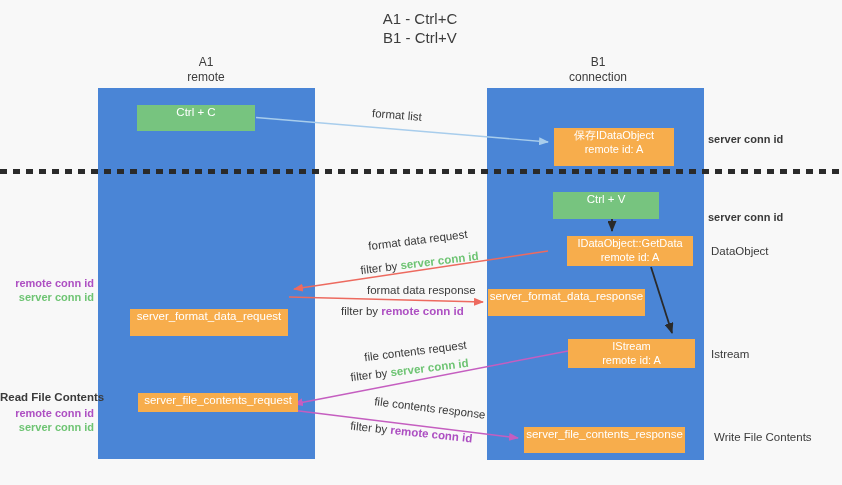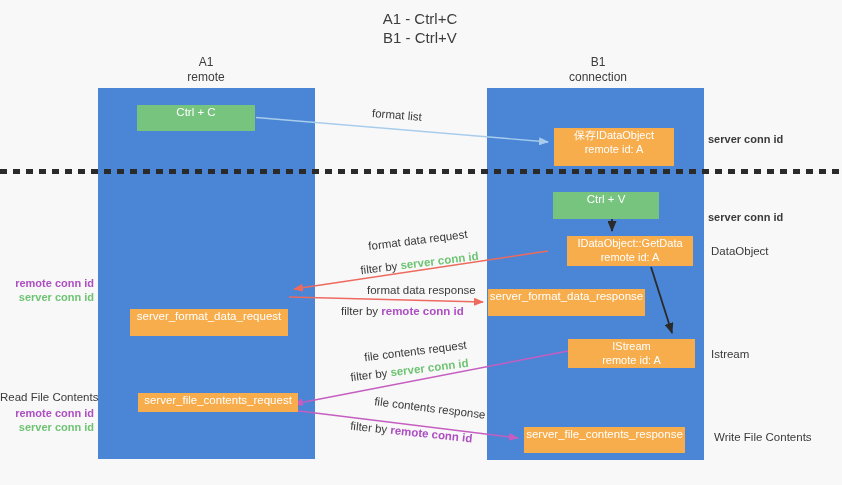--- a/index.html
+++ b/index.html
@@ -143,19 +143,19 @@
   <div class="side-label small tx-green" style="left:708px;top:133px;">server conn id</div>
   <div class="side-label small tx-green" style="left:708px;top:211px;">server conn id</div>
   <div class="side-label" style="left:711px;top:245px;">DataObject</div>
   <div class="side-label" style="left:711px;top:348px;">Istream</div>
   <div class="side-label" style="left:714px;top:431px;">Write File Contents</div>
 
   <div class="left-col" style="top:276px;">
     <div class="tx-purple">remote conn id</div>
     <div class="tx-green">server conn id</div>
   </div>
-  <div class="left-col" style="top:391px;font-size:11.5px;color:#3a3a3a;">Read File Contents</div>
+  <div class="left-col" style="top:391px;font-size:11.5px;color:#3a3a3a;font-weight:bold;">Read File Contents</div>
   <div class="left-col" style="top:406px;">
     <div class="tx-purple">remote conn id</div>
     <div class="tx-green">server conn id</div>
   </div>
 
 </div>
 
 </body></html>

